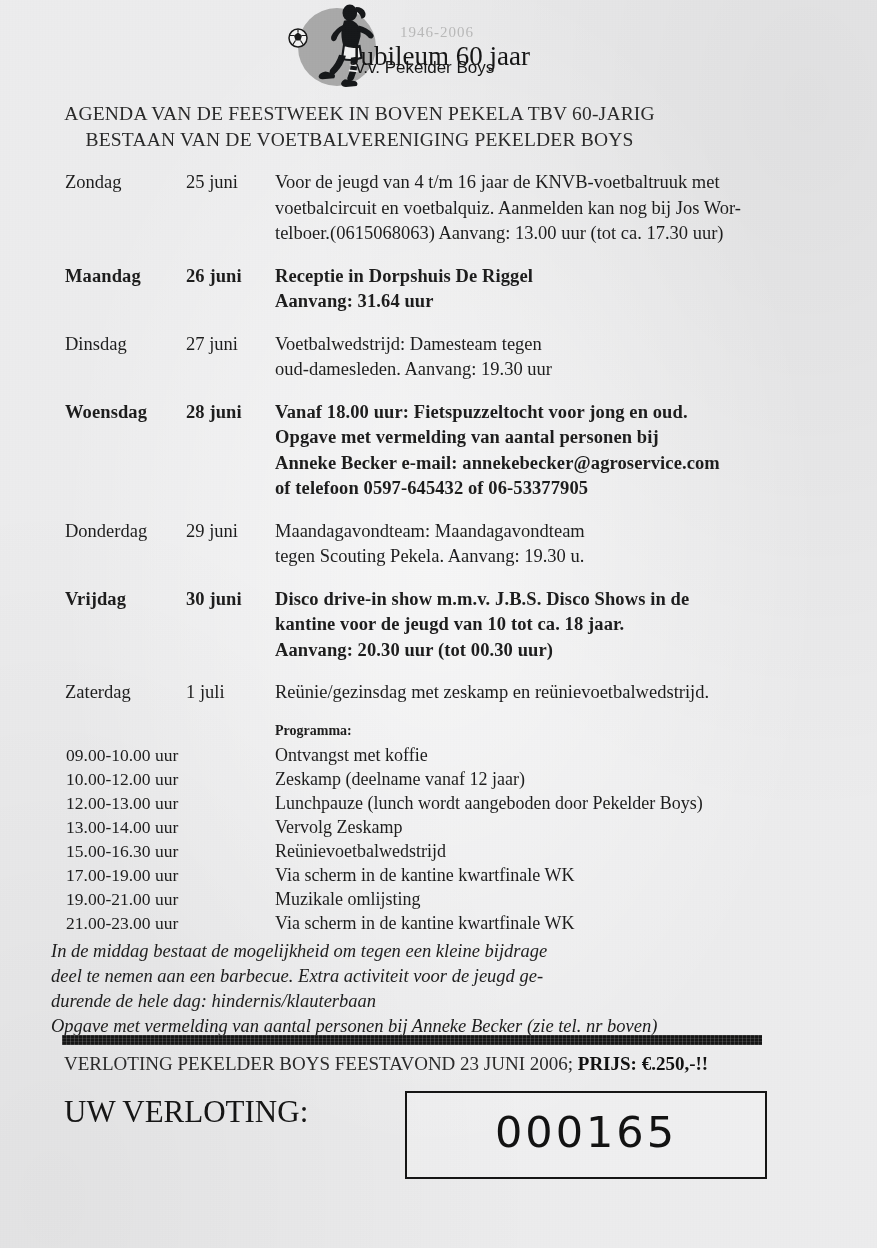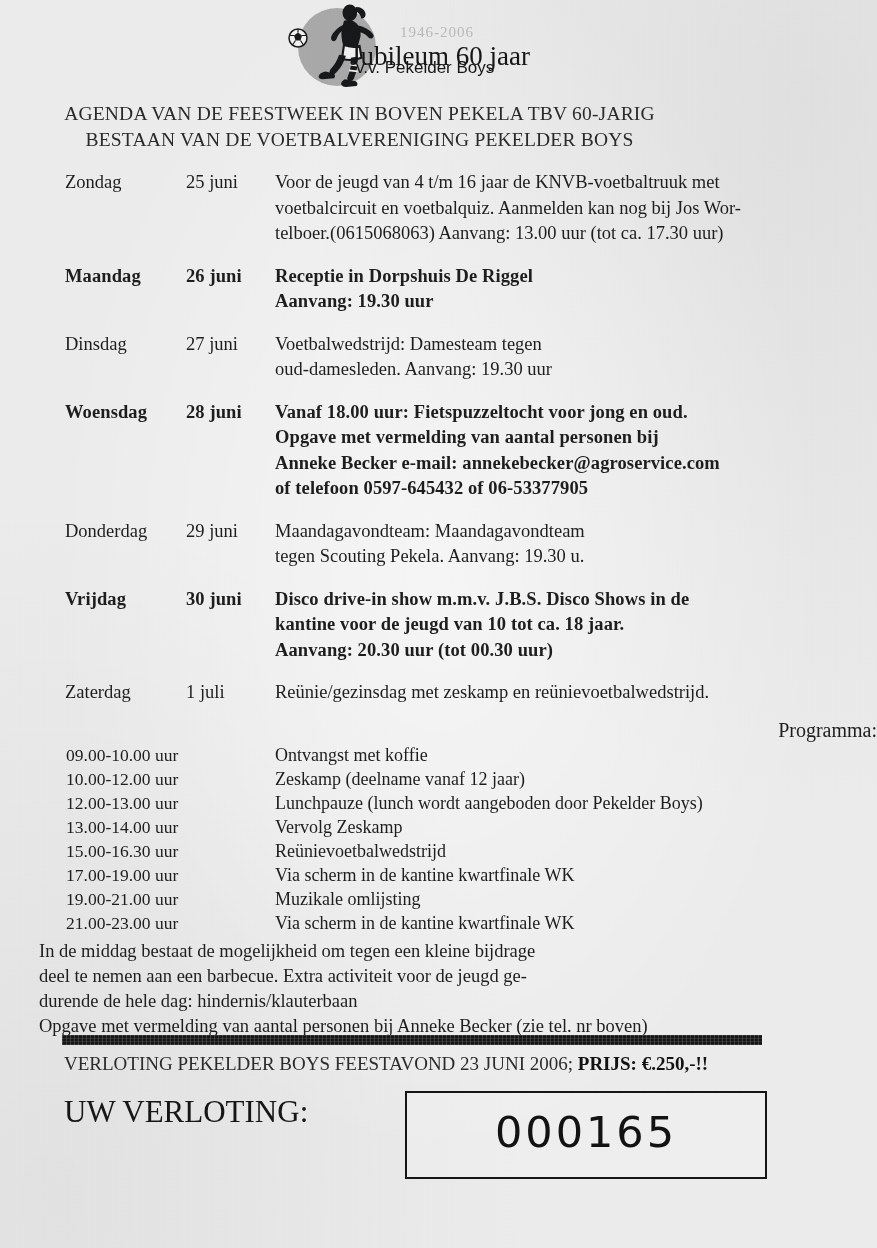--- a/index.html
+++ b/index.html
@@ -143,24 +143,23 @@
     line-height: 25.5px;
   }
   .row.bold .day,
   .row.bold .date,
   .row.bold .desc { font-weight: bold; letter-spacing: .1px; }
   .row .desc .line { display: block; white-space: nowrap; }
 
   
   .prog-head {
     margin-left: 275px;
-    font-size: 20px;
+    font-size: 14px;
     line-height: 25.5px;
-    font-weight: normal;
-    text-align: right;
+    font-weight: bold;
   }
   .prog-row {
     position: relative;
     height: 24px;
   }
   .prog-row .time {
     position: absolute;
     left: 66px;
     top: 0;
     font-size: 17.5px;
@@ -169,25 +168,26 @@
   }
   .prog-row .act {
     position: absolute;
     left: 275px;
     top: 0;
     font-size: 18px;
     line-height: 24px;
     white-space: nowrap;
   }
   .closing {
-    margin-left: 39px;
+    margin-left: 51px;
     margin-top: 4px;
     font-size: 18.5px;
     line-height: 25px;
     width: 720px;
+    font-style: italic;
   }
   .closing .line { display: block; white-space: nowrap; }
 
   
   .black-bar {
     position: absolute;
     left: 62px;
     top: 1035px;
     width: 700px;
     height: 10px;
@@ -309,21 +309,21 @@
         <span class="line">voetbalcircuit en voetbalquiz. Aanmelden kan nog bij Jos Wor-</span>
         <span class="line">telboer.(0615068063) Aanvang: 13.00 uur (tot ca. 17.30 uur)</span>
       </div>
     </div>
 
     <div class="row bold">
       <span class="day">Maandag</span>
       <span class="date">26 juni</span>
       <div class="desc">
         <span class="line">Receptie in Dorpshuis De Riggel</span>
-        <span class="line">Aanvang: 19.30 uur</span>
+        <span class="line">Aanvang: 31.64 uur</span>
       </div>
     </div>
 
     <div class="row">
       <span class="day">Dinsdag</span>
       <span class="date">27 juni</span>
       <div class="desc">
         <span class="line">Voetbalwedstrijd: Damesteam tegen</span>
         <span class="line">oud-damesleden. Aanvang: 19.30 uur</span>
       </div>

